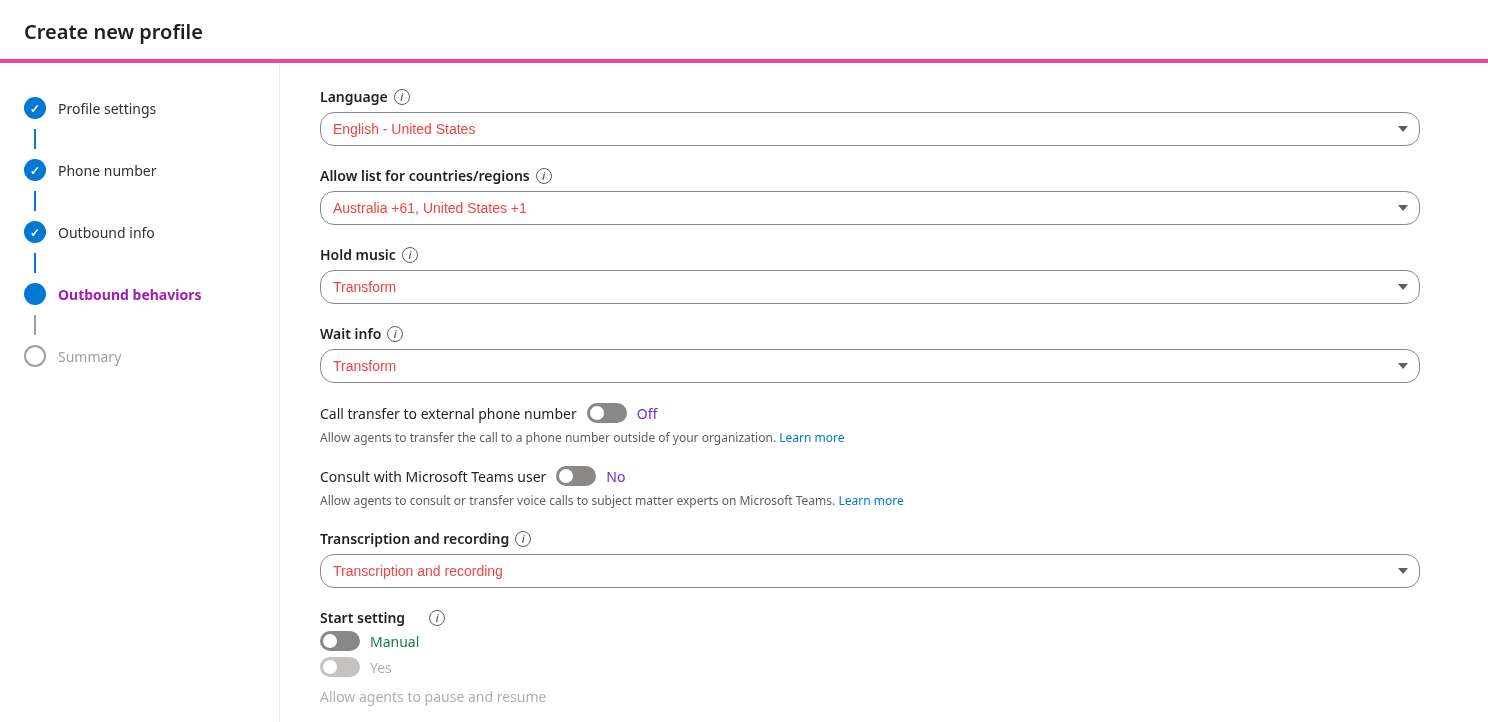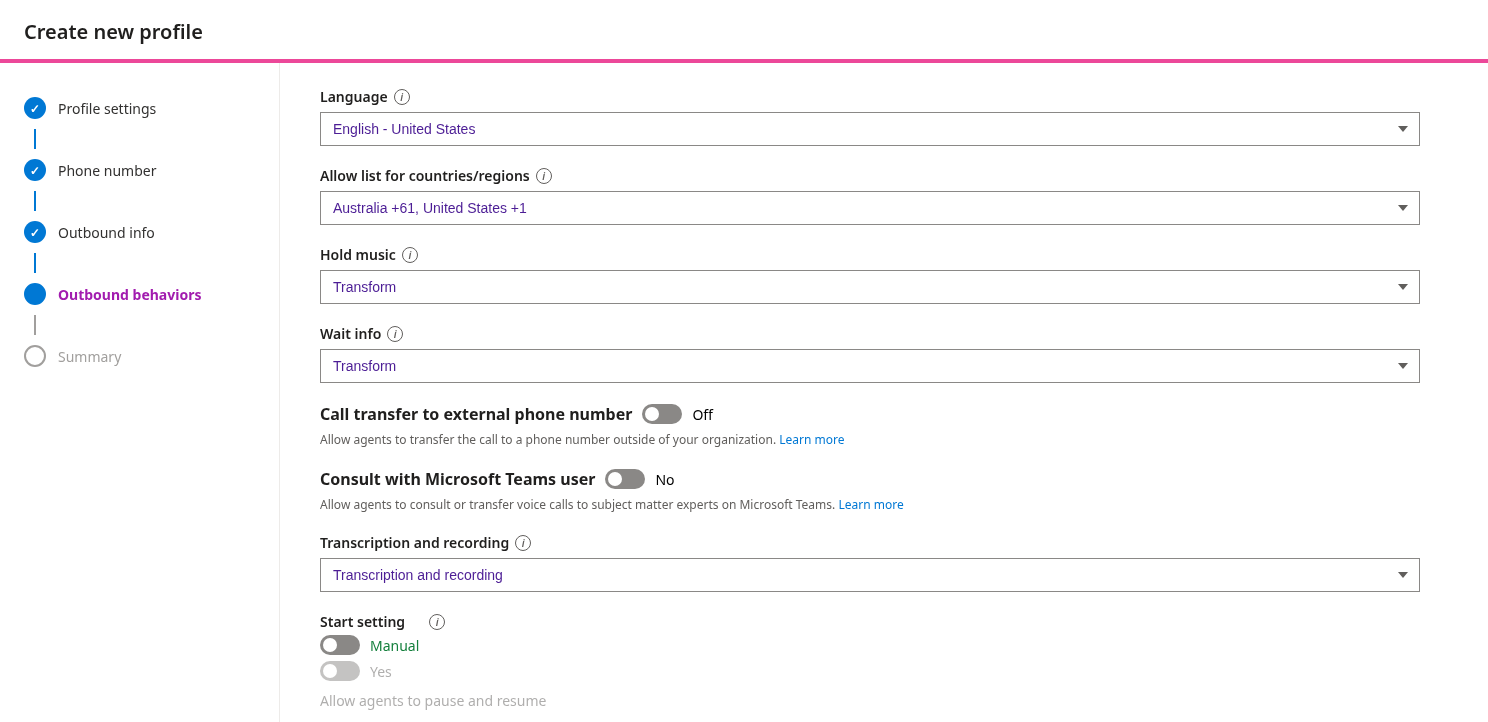--- a/index.html
+++ b/index.html
@@ -117,24 +117,24 @@
       font-size: 10px;
       color: #605e5c;
       cursor: pointer;
       font-style: italic;
       font-weight: 600;
     }
 
     .select-field {
       width: 100%;
       border: 1px solid #8a8886;
-      border-radius: 0;
+      border-radius: 14px;
       padding: 8px 36px 8px 12px;
       font-size: 14px;
-      color: #4c1d95;
+      color: #ef4444;
       background: #fff;
       appearance: none;
       -webkit-appearance: none;
       cursor: pointer;
       position: relative;
     }
 
     .select-wrapper {
       position: relative;
       width: 100%;
@@ -155,28 +155,28 @@
     }
 
     .toggle-row {
       display: flex;
       align-items: center;
       gap: 10px;
       margin-bottom: 6px;
     }
 
     .toggle-label {
-      font-size: 16px;
-      font-weight: 700;
+      font-size: 14px;
+      font-weight: 400;
       color: #201f1e;
     }
 
     .toggle-state-label {
       font-size: 14px;
-      color: #000000;
+      color: #6d28d9;
       text-align: right;
     }
 
     .toggle {
       position: relative;
       width: 40px;
       height: 20px;
       flex-shrink: 0;
     }
 

